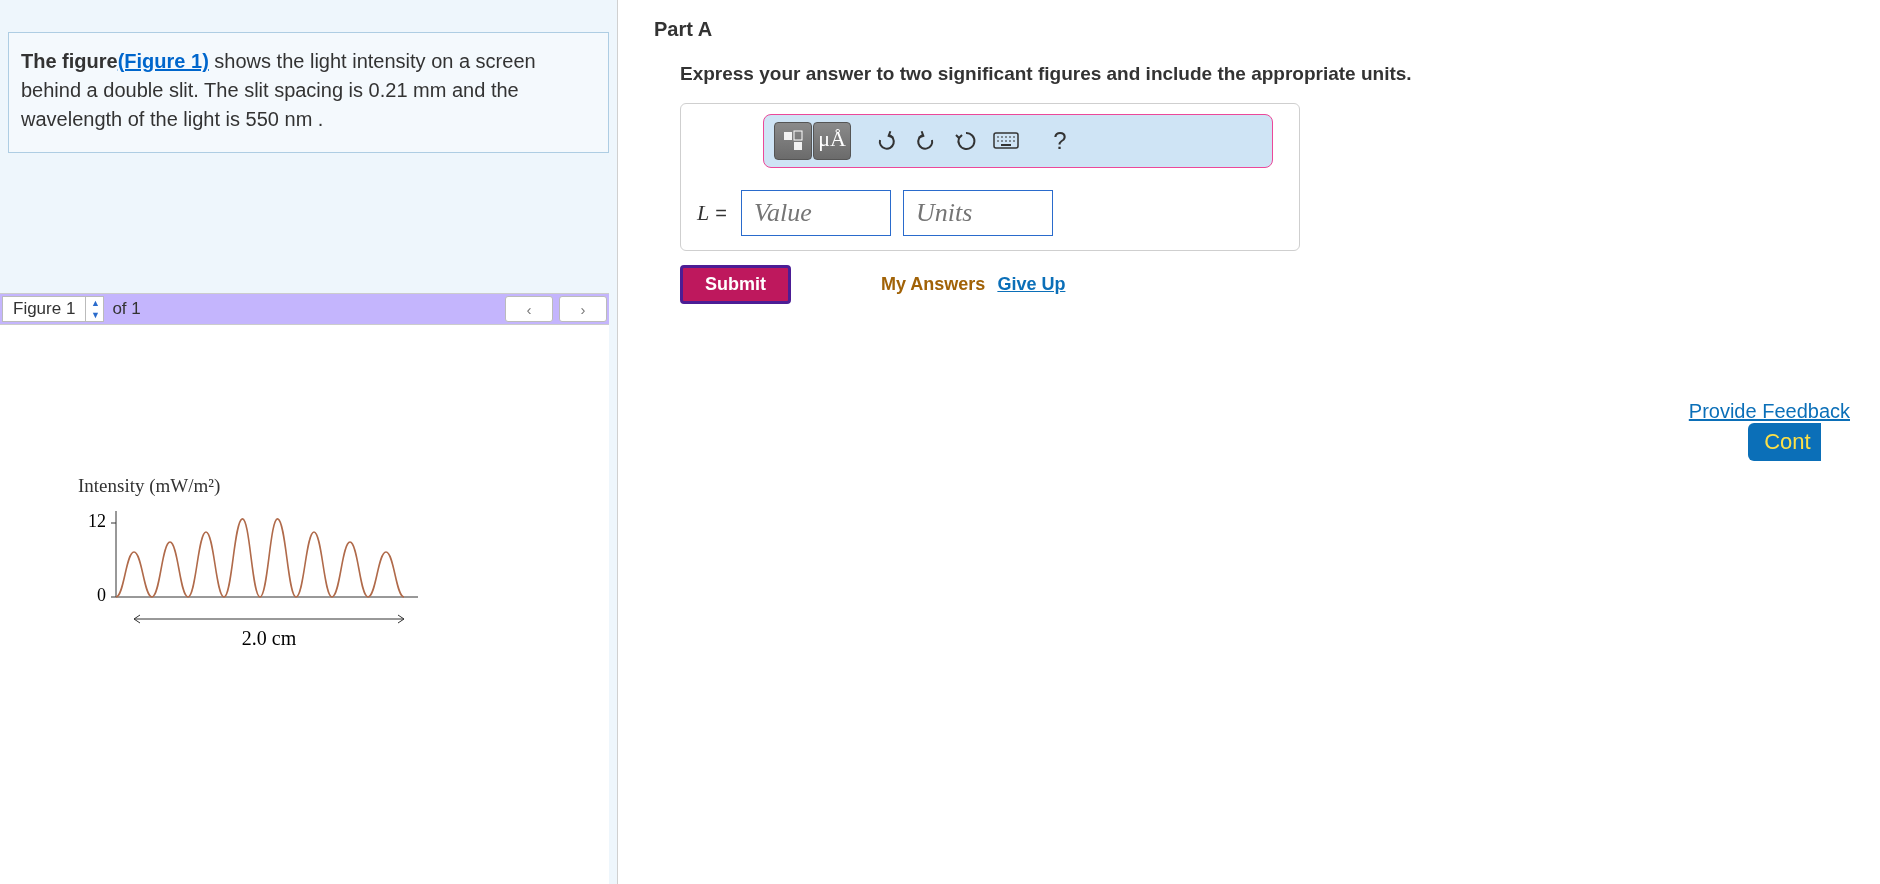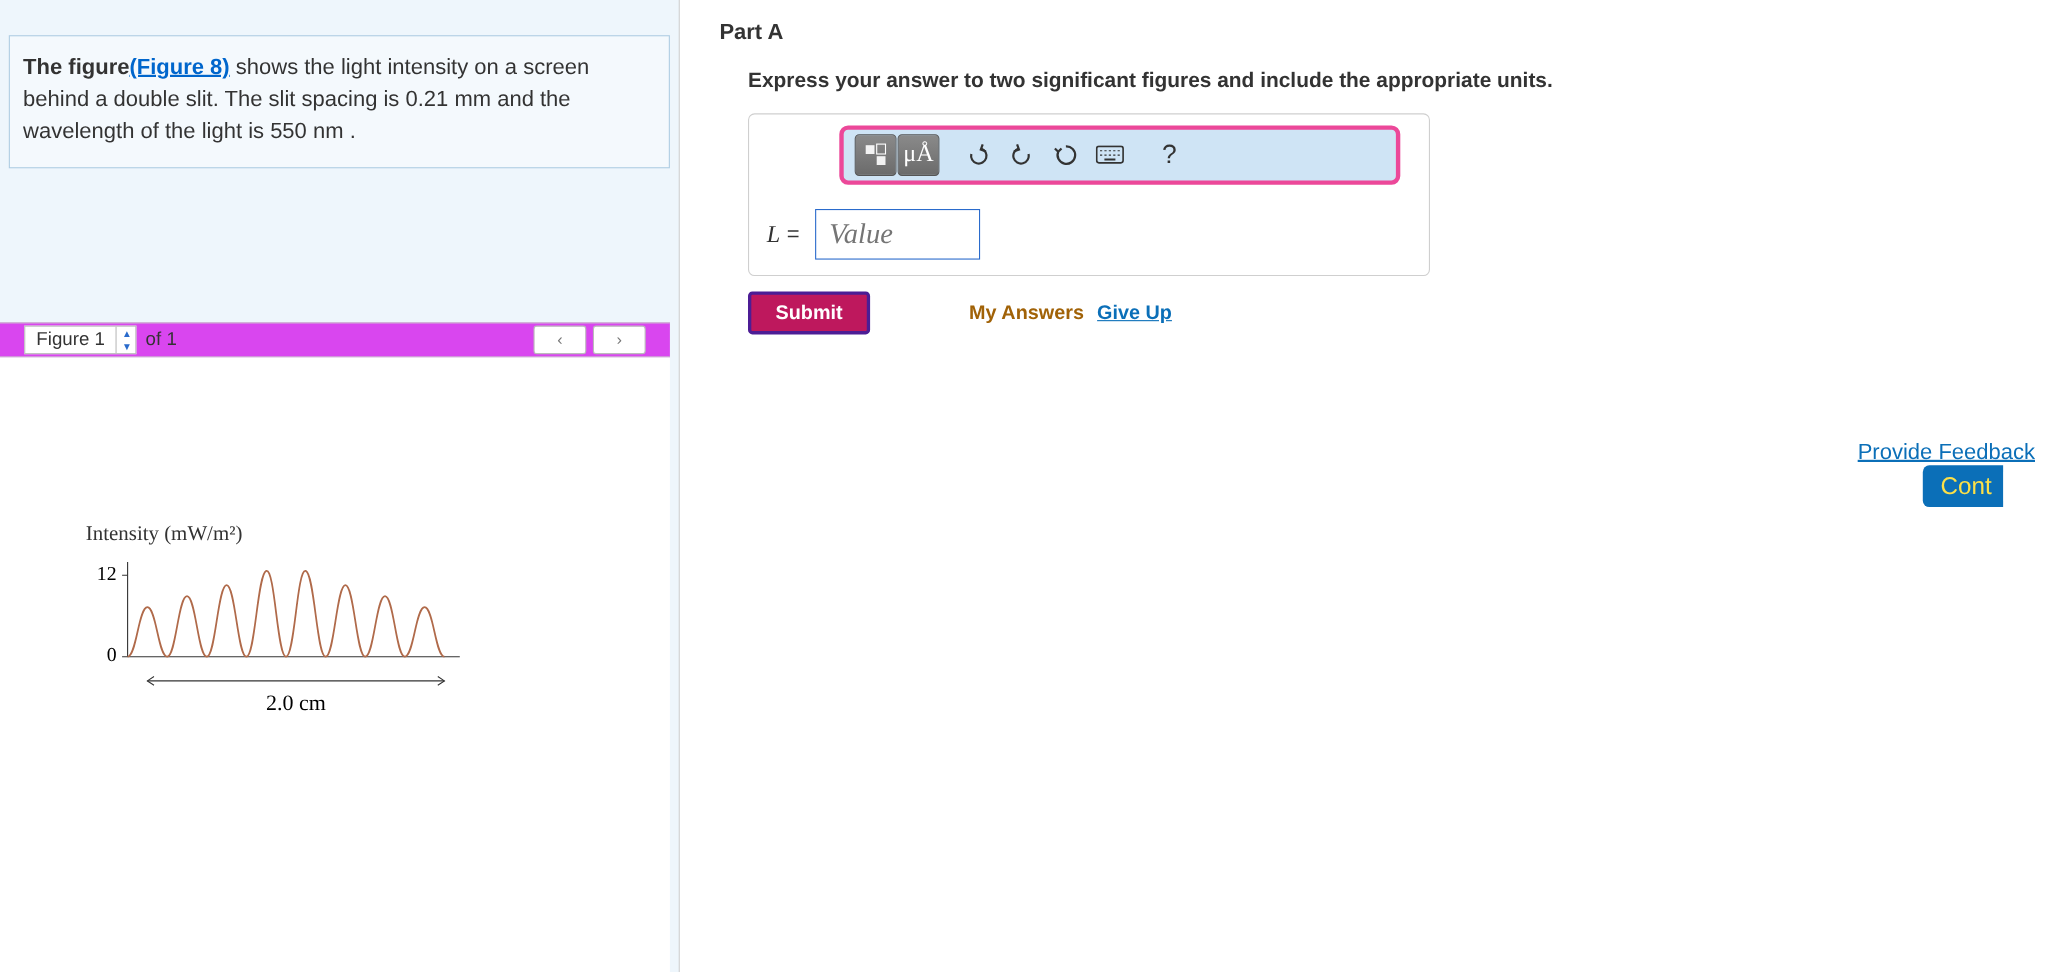--- a/index.html
+++ b/index.html
@@ -29,22 +29,22 @@
   }
   .problem-box p { margin: 0; line-height: 1.45; font-size: 20px; }
   .problem-box a { color: #0066cc; text-decoration: underline; }
   .fig-bar {
     margin: 140px 8px 0 0;
     display: flex;
     align-items: center;
     height: 32px;
     border-top: 1px solid #ccc;
     border-bottom: 1px solid #ccc;
-    background: #d946ef;
-    padding: 0 22px;
+    background: #c4b5fd;
+    padding: 0 2px;
   }
   .fig-select {
     display: flex;
     align-items: center;
     border: 1px solid #bbb;
     background: #fff;
     height: 26px;
     font-size: 17px;
   }
   .fig-select .lbl { padding: 0 10px; }
@@ -86,21 +86,21 @@
 
   .answer-box {
     margin-left: 26px;
     width: 620px;
     border: 1px solid #cfcfcf;
     border-radius: 6px;
     padding: 10px 12px 14px 12px;
   }
   .toolbar {
     background: #cfe4f5;
-    border: 4px solid #ec4899;
+    border: 1px solid #ec4899;
     border-radius: 8px;
     padding: 6px 10px;
     display: flex;
     align-items: center;
     gap: 2px;
     width: 510px;
     margin-left: 70px;
     height: 54px;
   }
   .tb-btn {
@@ -146,21 +146,21 @@
     border-radius: 6px 0 0 6px; cursor:pointer;
   }
 </style>
 </head>
 <body>
 
 <div class="page">
   <div class="left-col">
     <div class="problem-box">
       <p>
-        <b><span>The figure</span><a href="#">(Figure 8)</a></b><span> shows the light intensity on a screen behind a double slit. The slit spacing is 0.21 mm and the wavelength of the light is 550 nm .</span>
+        <b><span>The figure</span><a href="#">(Figure 1)</a></b><span> shows the light intensity on a screen behind a double slit. The slit spacing is 0.21 mm and the wavelength of the light is 550 nm .</span>
       </p>
     </div>
 
     <div class="fig-bar">
       <div class="fig-select">
         <span class="lbl">Figure 1</span>
         <div class="stepper">
           <div>▲</div>
           <div>▼</div>
         </div>
@@ -253,20 +253,21 @@
         <div class="tb-gap"></div>
         <div class="tb-btn">
           <span style="font-size:24px">?</span>
         </div>
       </div>
 
       <div class="answer-row">
         <span class="var">L</span>
         <span class="eq">=</span>
         <input class="text-in value-in" placeholder="Value" style="">
+        <input class="text-in units-in" placeholder="Units" style="">
       </div>
     </div>
 
     <div class="action-row">
       <button class="submit-btn">Submit</button>
       <span class="my-answers">My Answers</span>
       <a class="give-up">Give Up</a>
     </div>
 
     <div class="footer-row">

